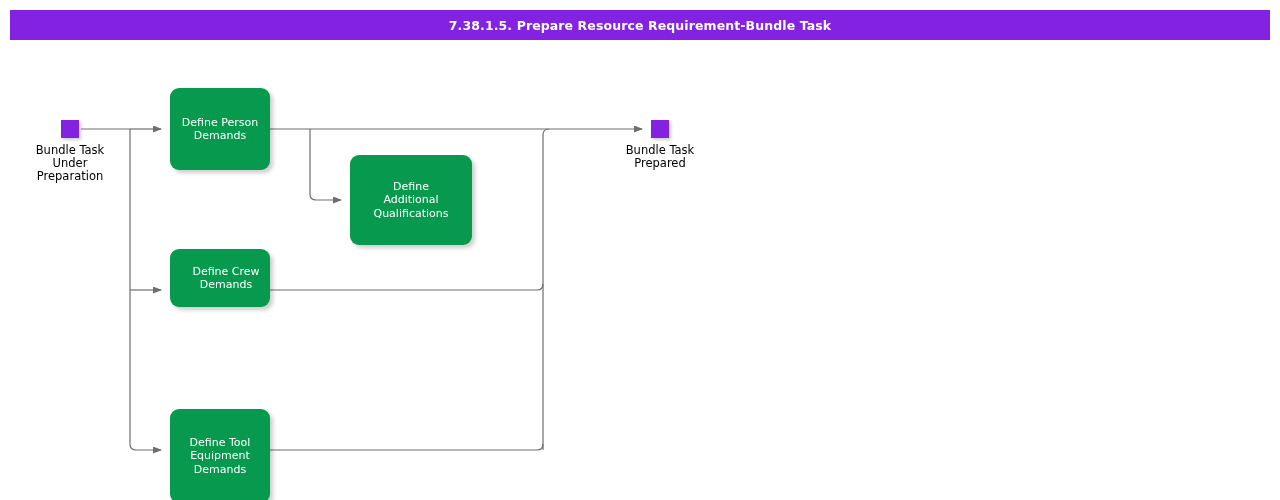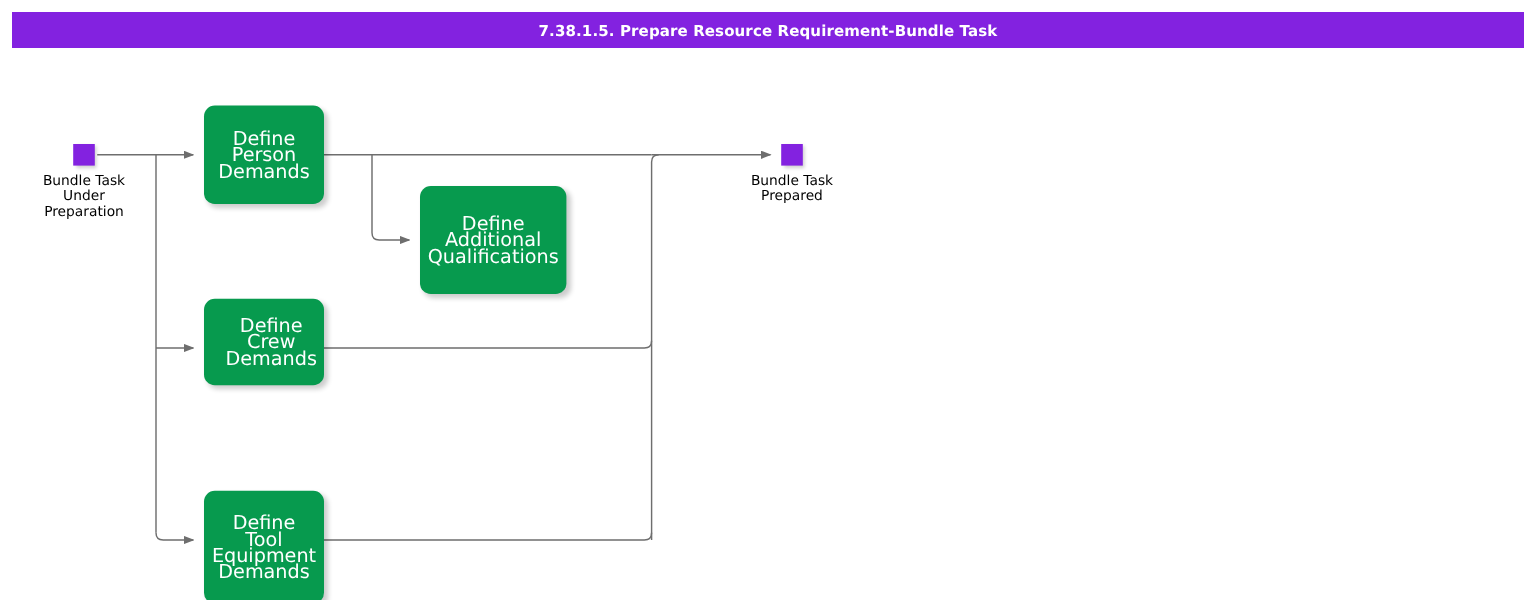--- a/index.html
+++ b/index.html
@@ -38,21 +38,21 @@
   .node-box{
     position:absolute;
     background:#079a4e;
     border-radius:9px;
     box-shadow:3px 3px 4px rgba(0,0,0,.20);
     display:flex;align-items:center;justify-content:center;
     box-sizing:border-box;
   }
   .node-label{
     color:#ffffff;
-    font-size:16px;
+    font-size:11px;
     line-height:13.5px;
     text-align:center;
     white-space:pre-line;
     padding:0 6px;
     font-family:"DejaVu Sans","Liberation Sans",sans-serif;
   }
 
   .terminal{position:absolute;}
   .terminal-square{
     position:absolute;
@@ -121,21 +121,21 @@
     <span class="node-label">Define Person
 Demands</span>
   </div>
 
   <div class="node-box" style="left:350px;top:155px;width:122px;height:90px;">
     <span class="node-label">Define
 Additional
 Qualifications</span>
   </div>
 
-  <div class="node-box" style="left:170px;top:249px;width:100px;height:72px;padding-left:12px;">
+  <div class="node-box" style="left:170px;top:249px;width:100px;height:58px;padding-left:12px;">
     <span class="node-label">Define Crew
 Demands</span>
   </div>
 
   <div class="node-box" style="left:170px;top:409px;width:100px;height:94px;">
     <span class="node-label">Define Tool
 Equipment
 Demands</span>
   </div>
 

